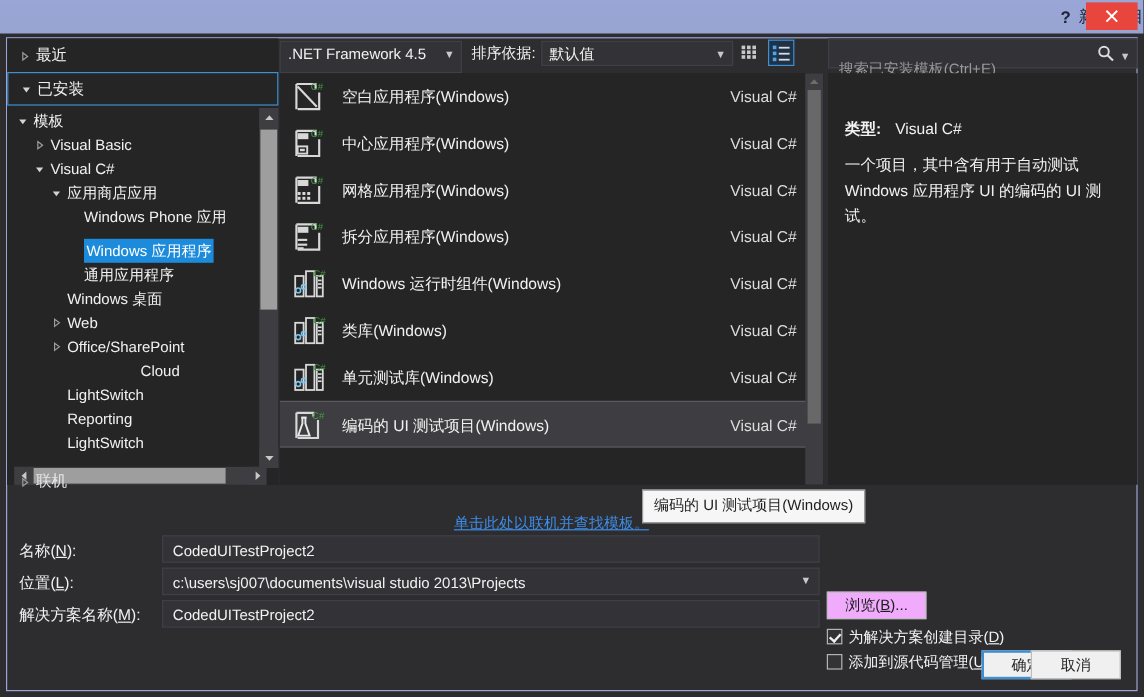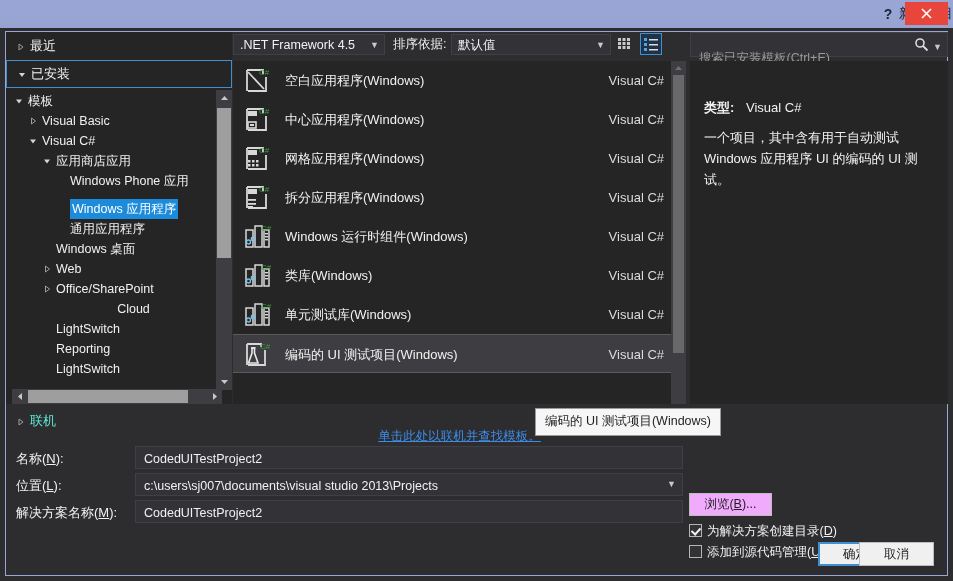--- a/index.html
+++ b/index.html
@@ -114,23 +114,23 @@
   .hscroll .thumb {
     position: absolute; left: 16px; top: 1px; width: 160px; height: 13px;
     background: #9e9e9e;
   }
   .harrow {
     position: absolute; top: 0; width: 16px; height: 15px;
     background: #3e3e42; text-align: center; cursor: pointer;
   }
 
   .online-row {
-    position: absolute; left: 6px; top: 380px; width: 226px; height: 26px;
+    position: absolute; left: 6px; top: 360px; width: 226px; height: 26px;
     line-height: 26px; padding-left: 10px; box-sizing: border-box;
-    color: #5eead4; font-size: 13px; cursor: pointer;
+    color: #e5e5e5; font-size: 13px; cursor: pointer;
   }
 
   
   .mid-toolbar {
     position: absolute; left: 233px; top: 4px; width: 453px; height: 28px;
   }
   .combo {
     position: absolute; background: #333337;
     border: 1px solid #3f3f46; box-sizing: border-box;
     color: #f1f1f1; font-size: 12.5px;
@@ -374,21 +374,21 @@
 
     <div class="online-row">
       <span class="tri">
         <svg width="10" height="10" viewBox="0 0 10 10">
             <path d="M3 2 L7 5 L3 8 Z" fill="none" stroke="#9c9c9c" stroke-width="1"></path>
           </svg>
       </span><span>联机</span>
     </div>
 
     <div class="mid-toolbar">
-      <div class="combo" style="left:0; top:2px; width:152px; height:21px;text-align:right;">
+      <div class="combo" style="left:0; top:2px; width:152px; height:27px;text-align:right;">
         <span class="val">.NET Framework 4.5</span>
         <span class="arr">▼</span>
       </div>
 
       <div class="sortlabel" style="left:160px; top:2px;">排序依据:</div>
 
       <div class="combo" style="left:218px; top:2px; width:160px; height:21px;">
         <span class="val">默认值</span>
         <span class="arr">▼</span>
       </div>

